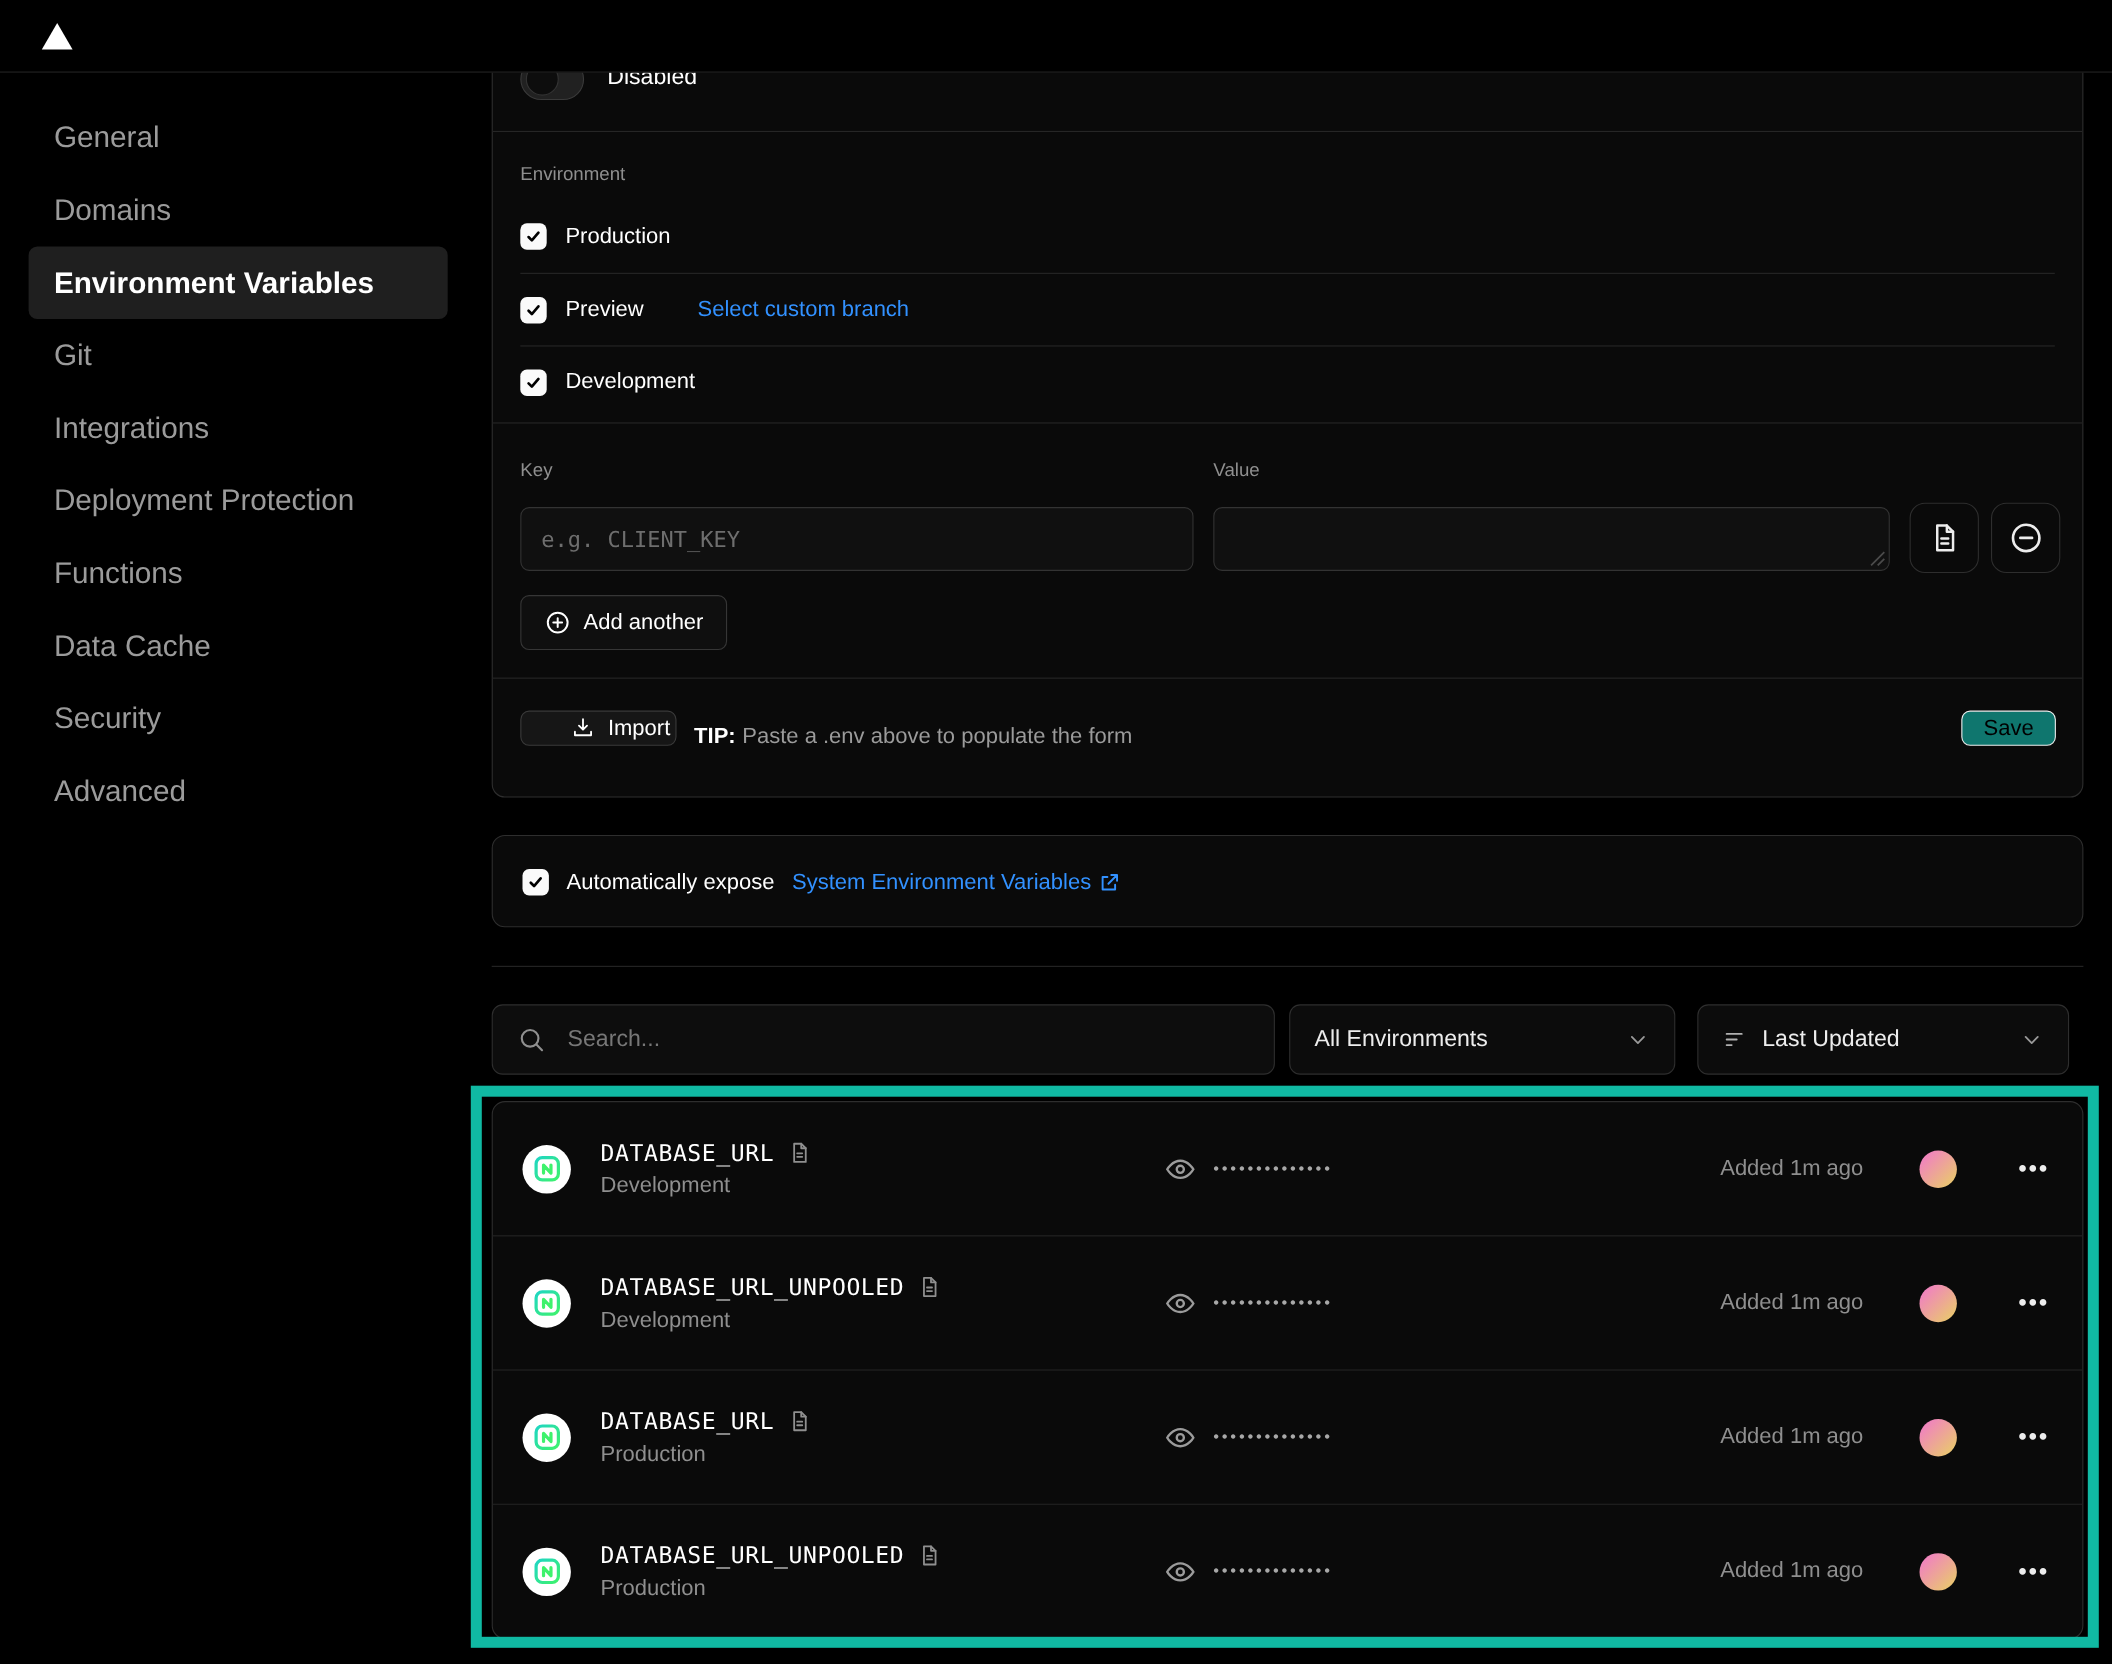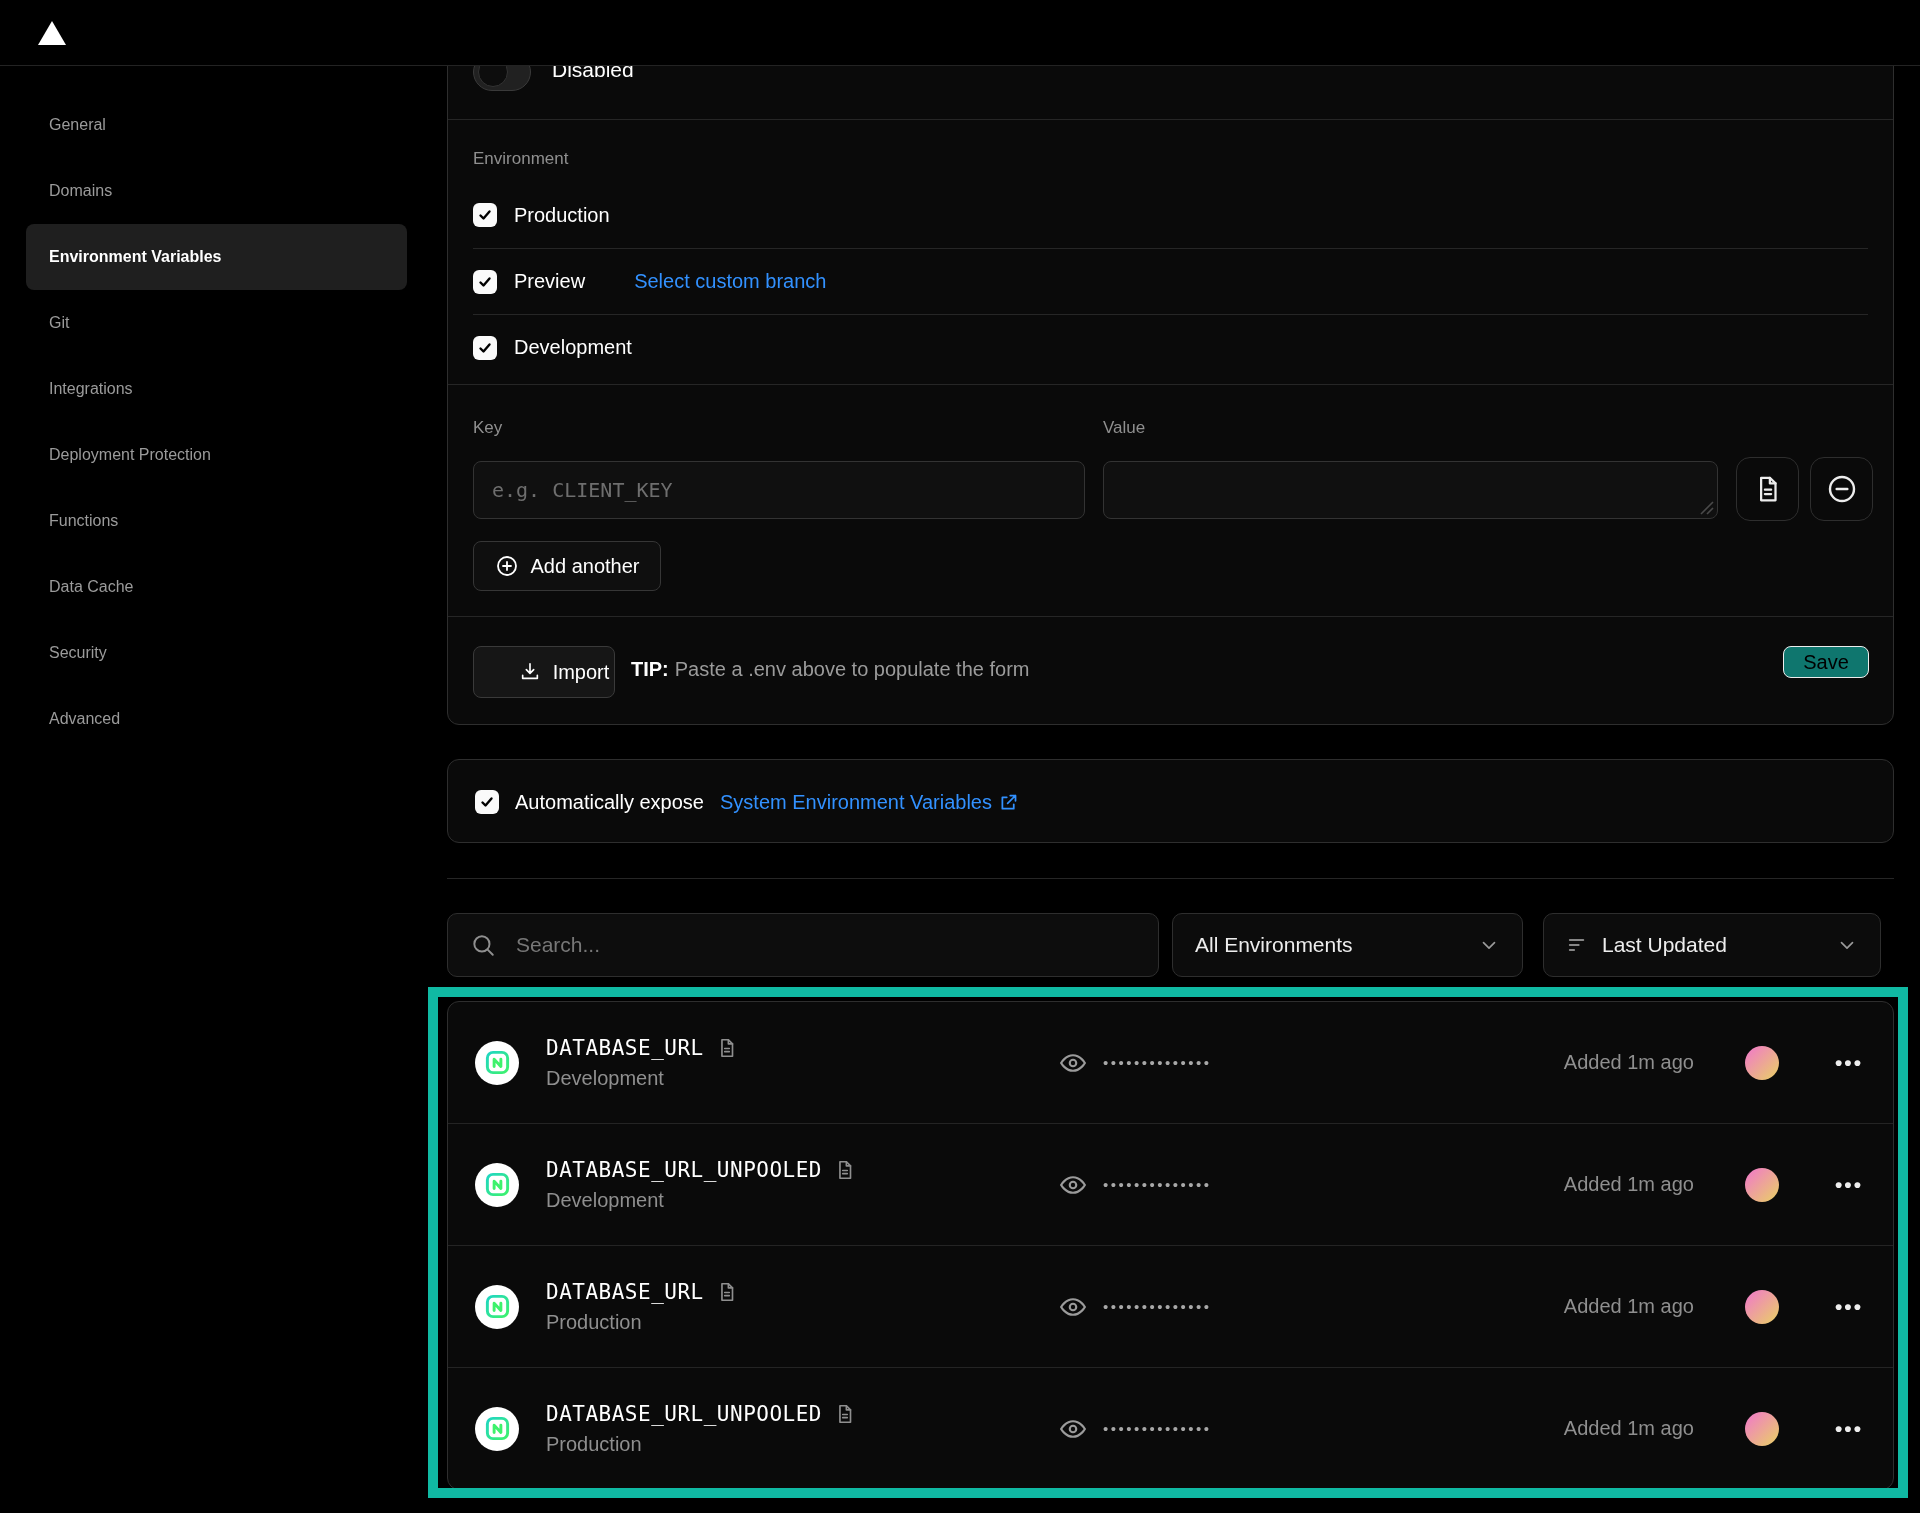--- a/index.html
+++ b/index.html
@@ -28,21 +28,21 @@
   }
   .nav-item.active { color:#fff; }
   .nav-item.active::after {
     content:""; position:absolute; left:-4px; right:-4px; bottom:-1px; height:3px; background:#fff;
   }
 
   
   .sidebar { position:absolute; top:92px; left:26px; width:381px; }
   .side-item {
     height:66px; display:flex; align-items:center; padding-left:23px;
-    font-size:16px; color:#9b9b9b; border-radius:8px; cursor:pointer; white-space:nowrap;
+    font-size:27px; color:#9b9b9b; border-radius:8px; cursor:pointer; white-space:nowrap;
   }
   .side-item.active { background:#1f1f1f; color:#fff; font-weight:700; }
 
   
   .card {
     position:absolute; left:447px; width:1447px;
     background:#0a0a0a; border:1px solid #2e2e2e; border-radius:12px;
   }
   #card-form { top:-24px; height:749px; }
   #card-system { top:759px; height:84px; }
@@ -103,21 +103,21 @@
   .btn {
     display:inline-flex; align-items:center; justify-content:center; gap:12px;
     border-radius:8px; font-size:20px; cursor:pointer; white-space:nowrap;
   }
   #add-another-btn {
     position:absolute; left:25px; top:564px; width:188px; height:50px;
     background:#0f0f0f; border:1px solid #363636; color:#fff;
   }
   .form-footer-divider { top:639px; }
   #import-btn {
-    position:absolute; left:25px; top:669px; width:142px; height:52px;
+    position:absolute; left:25px; top:669px; width:142px; height:32px;
     background:#161616; border:1px solid #3a3a3a; color:#fff;padding-left:40px;
   }
   .tip-line { position:absolute; left:183px; top:681px; font-size:20px; color:#9b9b9b; }
   .tip-line b { color:#fff; font-weight:700; margin-right:6px; }
   #save-btn {
     position:absolute; right:24px; top:669px; width:86px; height:32px;
     background:#0f766e; border:1px solid #ededed; color:#000;
   }
 
   

